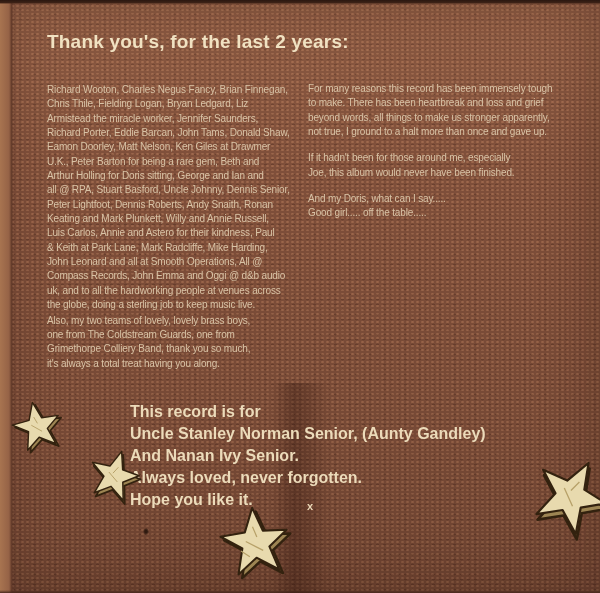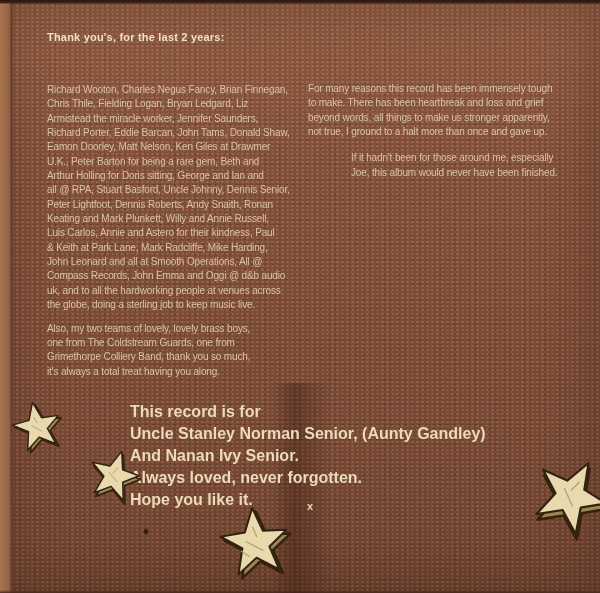--- a/index.html
+++ b/index.html
@@ -31,28 +31,28 @@
     position:absolute;left:0;bottom:0;right:0;height:3px;
     background:linear-gradient(0deg,#4a2a1e 0%,rgba(74,42,30,0) 100%);
   }
   .fold-shadow{
     position:absolute;left:272px;top:383px;width:58px;bottom:0;pointer-events:none;
     background:linear-gradient(to right, rgba(48,20,12,0) 0%, rgba(48,20,12,0.34) 38%,
                rgba(48,20,12,0.22) 62%, rgba(48,20,12,0) 100%);
   }
   .heading{
     position:absolute;left:47px;top:31px;margin:0;
-    font-size:11px;font-weight:bold;letter-spacing:0.2px;color:#f1e2c2;
+    font-size:19px;font-weight:bold;letter-spacing:0.2px;color:#f1e2c2;
   }
   .col{position:absolute;color:#d9c3a6;font-size:10px;line-height:14.35px;letter-spacing:-0.15px;}
   .col p{margin:0;white-space:pre;}
   .col-left{left:47px;top:83px;}
-  .col-left p + p{margin-top:9px;}
+  .col-left p + p{margin-top:1px;}
   .col-right{left:308px;top:82px;}
-  .col-right p + p{margin-top:12px;margin-left:43px;}
+  .col-right p + p{margin-top:12px;}
   .dedication{
     position:absolute;left:130px;top:401px;width:360px;
     color:#ecdbba;font-size:16px;font-weight:600;line-height:22px;white-space:pre-line;
   }
   .kiss{
     position:absolute;left:130px;top:500px;width:360px;text-align:center;
     color:#e8d6b6;font-size:11px;font-weight:bold;
   }
   .star{position:absolute;overflow:visible;}
   .blemish{
@@ -96,20 +96,22 @@
 it's always a total treat having you along.</p>
   </div>
 
   <div class="col col-right">
     <p>For many reasons this record has been immensely tough
 to make. There has been heartbreak and loss and grief
 beyond words, all things to make us stronger apparently,
 not true, I ground to a halt more than once and gave up.</p>
     <p>If it hadn't been for those around me, especially
 Joe, this album would never have been finished.</p>
+    <p>And my Doris, what can I say.....
+Good girl..... off the table.....</p>
   </div>
 
   <div class="dedication">This record is for
 Uncle Stanley Norman Senior, (Aunty Gandley)
 And Nanan Ivy Senior.
 Always loved, never forgotten.
 Hope you like it.</div>
   <div class="kiss">x</div>
 
   <svg class="star" style="left:8px;top:398px;width:58px;height:58px;transform:rotate(-12deg)" viewBox="-50 -50 100 100">

